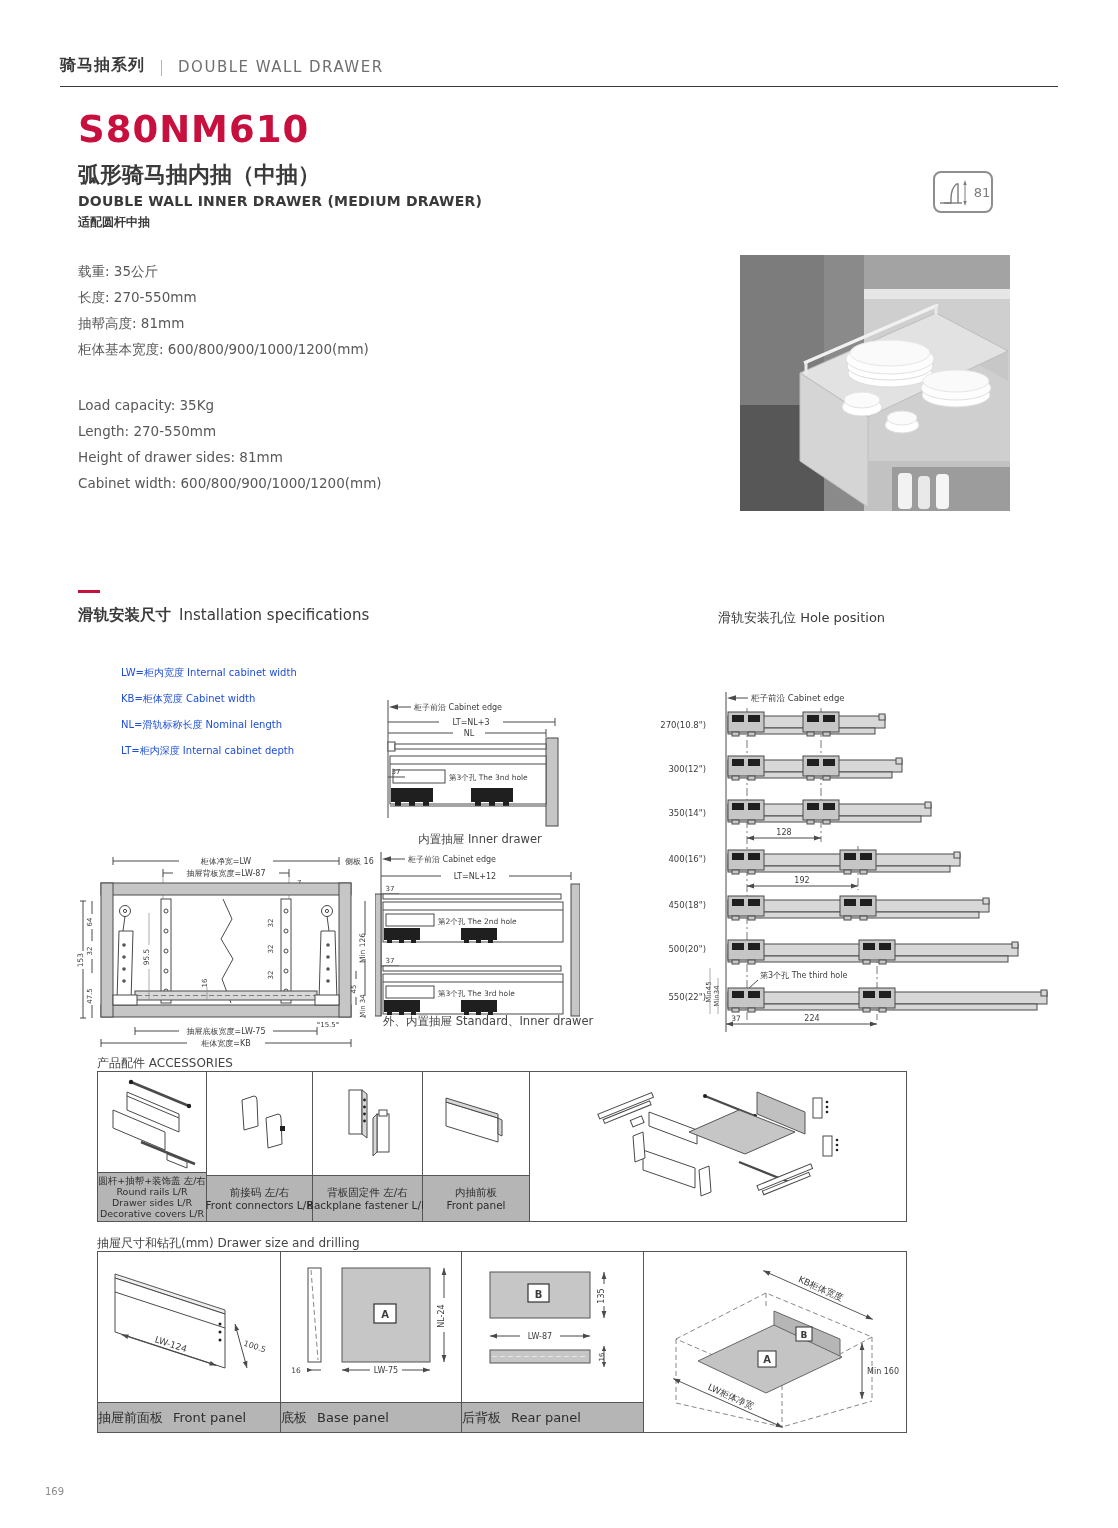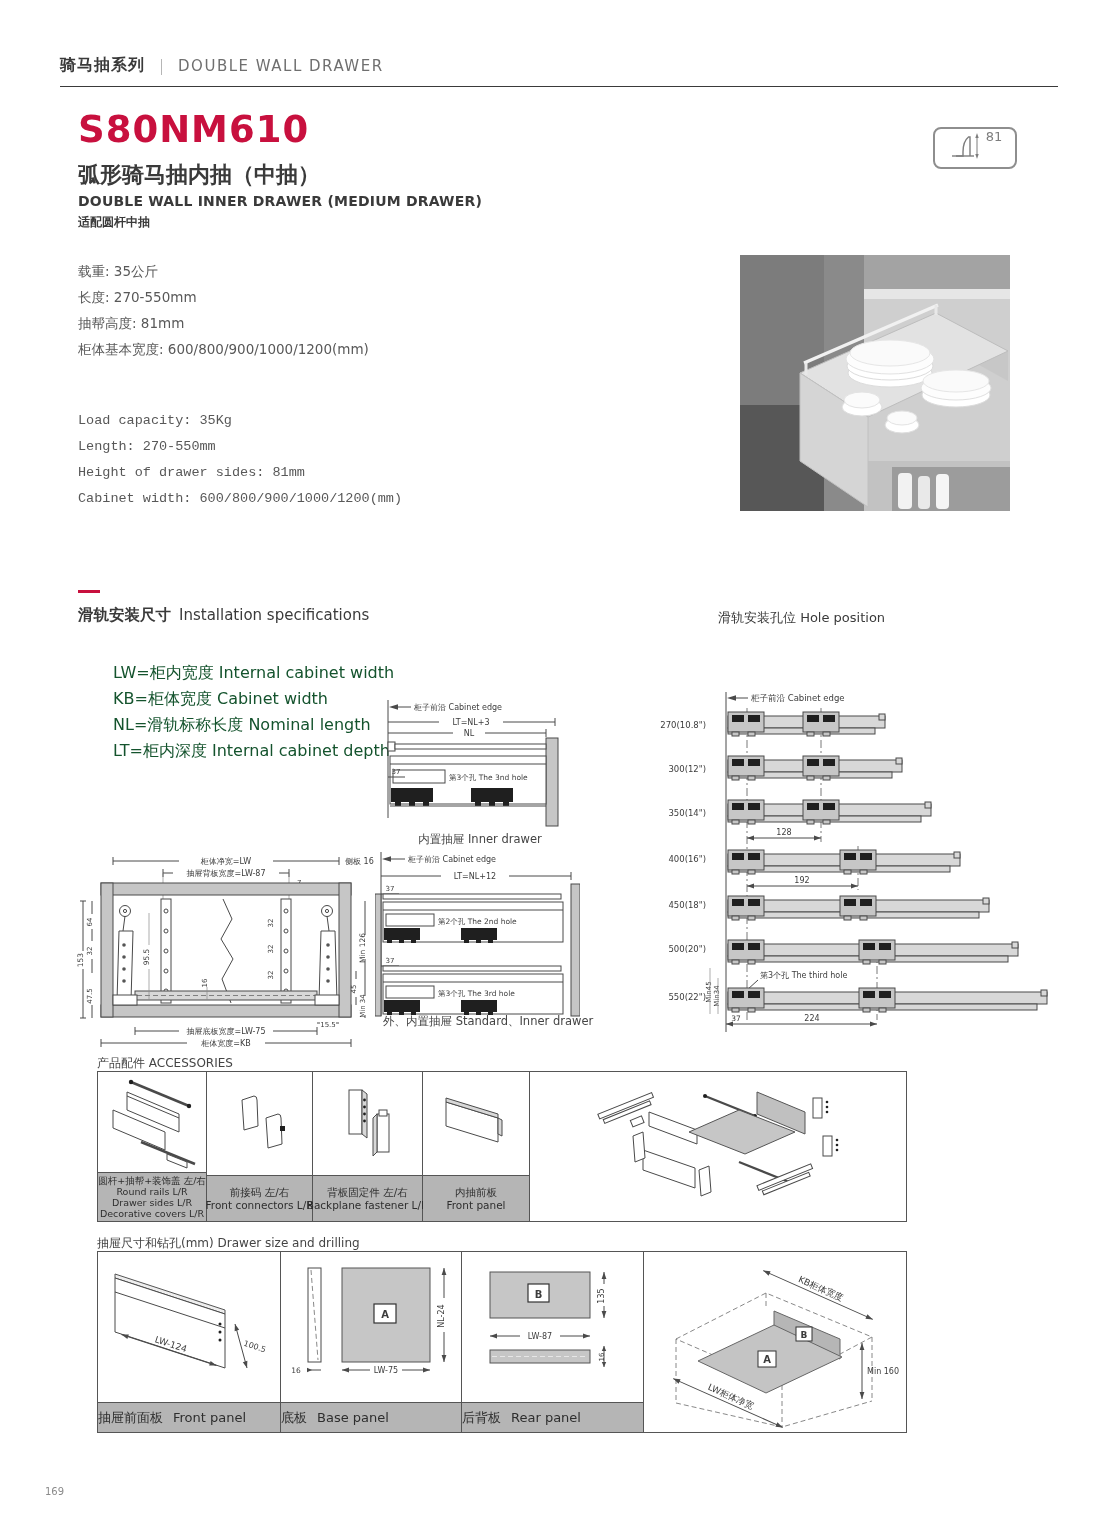--- a/index.html
+++ b/index.html
@@ -12,30 +12,30 @@
   .hdr-cn { font-size:16px; font-weight:bold; color:#3a3a3a; letter-spacing:1px; }
   .hdr-sep { font-size:15px; color:#9a9a9a; padding:0 14px; font-weight:300; }
   .hdr-en { font-size:15px; color:#6f6f6f; letter-spacing:1.5px; }
   .hdr-rule { border-top:1.6px solid #3a3a3a; }
 
   .model { font-size:37px; font-weight:bold; color:#C8103E; letter-spacing:1px; }
   .name-cn { font-size:22px; font-weight:bold; color:#3a3a3a; }
   .name-en { font-size:14px; font-weight:bold; color:#3a3a3a; letter-spacing:.2px; }
   .note-cn { font-size:12px; font-weight:bold; color:#3a3a3a; }
 
-  .badge { width:84px; height:42px; border:2px solid #8e8e8e; border-radius:8px; display:flex; justify-content:center; gap:4px; }
+  .badge { width:60px; height:42px; border:2px solid #8e8e8e; border-radius:8px; display:flex; align-items:center; justify-content:center; gap:4px;margin-top:44px; }
   .badge-num { font-size:13px; color:#7d7d7d; }
 
   .spec-line { font-size:13.5px; color:#585858; line-height:26px; white-space:nowrap; }
 
   .sec-dash { width:22px; height:3px; background:#C8103E; }
   .sec-title-cn { font-size:15.5px; font-weight:bold; color:#3a3a3a; }
   .sec-title-en { font-size:15px; font-weight:normal; color:#3a3a3a; margin-left:8px; }
   .sec-title-sm { font-size:13px; color:#3a3a3a; }
-  .legend-line { font-size:16px; color:#14532d; line-height:26px; white-space:nowrap; }
+  .legend-line { font-size:10px; color:#1d4ed8; line-height:26px; white-space:nowrap;margin-left:8px; }
   .diagram-caption { font-size:11.5px; color:#444; text-align:center; white-space:nowrap; }
 
   .tbl-label { font-size:12px; color:#444; }
   .acc-table { display:flex; border:1.5px solid #555; background:#fff; }
   .acc-cell { border-right:1.5px solid #555; display:flex; flex-direction:column; }
   .acc-cell:last-child { border-right:none; }
   .acc-icon { flex:1; display:flex; align-items:center; justify-content:center; }
   .acc-cap { min-height:46px; background:#b5b5b5; border-top:1.5px solid #555; display:flex; flex-direction:column; align-items:center; justify-content:center; padding:2px 1px; }
   .acc-cap span { font-size:10.5px; color:#2e2e2e; line-height:12.5px; white-space:nowrap; }
   .acc-cap.small span { font-size:9.5px; line-height:11px; }
@@ -62,21 +62,21 @@
   svg .t7 { font-size:7px; } svg .t75 { font-size:7.5px; } svg .t8 { font-size:8px; }
   svg .t85 { font-size:8.5px; } svg .t9 { font-size:9px; } svg .t10 { font-size:10px; }
   svg .mid { text-anchor:middle; } svg .end { text-anchor:end; }
   svg .arr { fill:#4a4a4a; stroke:none; }
 </style>
 </head>
 <body>
 
 <div class="page">
 
-  <div class="abs" style="left:60px;top:55px;display:flex;align-items:center;">
+  <div class="abs" style="left:60px;top:55px;display:flex;align-items:flex-end;">
     <span class="hdr-cn">骑马抽系列</span>
     <span class="hdr-sep">|</span>
     <span class="hdr-en">DOUBLE WALL DRAWER</span>
   </div>
   <div class="abs hdr-rule" style="left:60px;top:86px;width:998px;"></div>
 
   <div class="abs model" style="left:78px;top:108px;">S80NM610</div>
   <div class="abs name-cn" style="left:78px;top:160px;">弧形骑马抽内抽（中抽）</div>
   <div class="abs name-en" style="left:78px;top:193px;">DOUBLE WALL INNER DRAWER (MEDIUM DRAWER)</div>
   <div class="abs note-cn" style="left:78px;top:214px;">适配圆杆中抽</div>
@@ -91,21 +91,21 @@
     </svg>
     <span class="badge-num">81</span>
   </div>
 
   <div class="abs" style="left:78px;top:258px;">
     <div class="spec-line">载重: 35公斤</div>
     <div class="spec-line">长度: 270-550mm</div>
     <div class="spec-line">抽帮高度: 81mm</div>
     <div class="spec-line">柜体基本宽度: 600/800/900/1000/1200(mm)</div>
   </div>
-  <div class="abs" style="left:78px;top:408px;font-family:Liberation Mono, monospace;">
+  <div class="abs" style="left:78px;top:392px;">
     <div class="spec-line">Load capacity: 35Kg</div>
     <div class="spec-line">Length: 270-550mm</div>
     <div class="spec-line">Height of drawer sides: 81mm</div>
     <div class="spec-line">Cabinet width: 600/800/900/1000/1200(mm)</div>
   </div>
 
   <div class="abs" style="left:740px;top:255px;">
     <svg width="270" height="256" viewBox="0 0 270 256">
       <rect x="0" y="0" width="270" height="256" fill="#969696"></rect>
       <rect x="0" y="0" width="84" height="256" fill="#7c7c7c"></rect>

